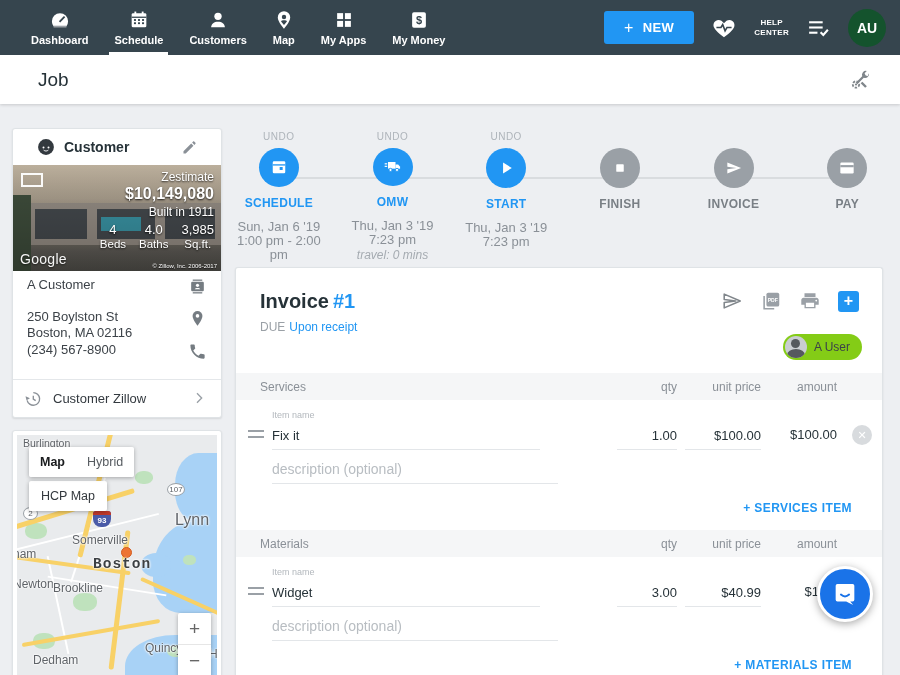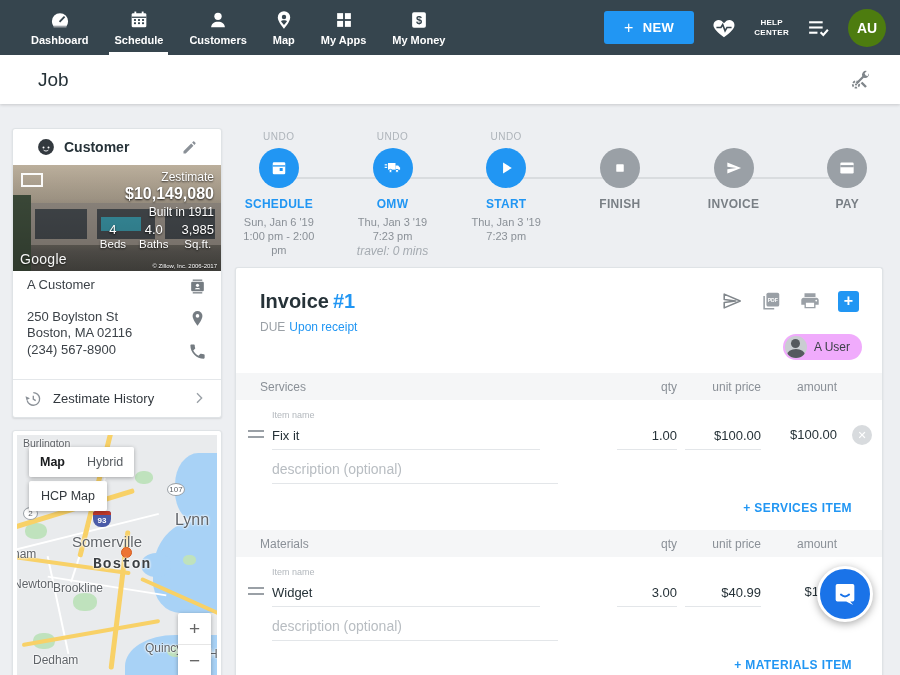--- a/index.html
+++ b/index.html
@@ -11,21 +11,21 @@
   .topnav { position:absolute; top:0; left:0; width:900px; height:55px; background:#36454E; display:flex; align-items:stretch; justify-content:space-between; z-index:50; }
   .nav-left { display:flex; align-items:stretch; padding-left:18px; }
   .nav-item { display:flex; flex-direction:column; align-items:center; justify-content:center; padding:0 13px; gap:3px; cursor:pointer; position:relative; }
   .nav-item svg { width:22px; height:22px; }
   .nav-item span { color:#fff; font-size:11px; font-weight:700; }
   .nav-item.active::after { content:""; position:absolute; bottom:0; left:8px; right:8px; height:3px; background:#fff; }
   .nav-right { display:flex; align-items:center; gap:17px; padding-right:14px; }
   .new-btn { background:#2196F3; color:#fff; border:none; border-radius:3px; font-family:inherit; font-size:13px; font-weight:700; padding:9px 20px; display:flex; align-items:center; gap:9px; cursor:pointer; letter-spacing:.4px; }
   .new-btn .plus-g { font-size:16px; font-weight:400; line-height:10px; }
   .help-txt { color:#fff; font-size:8px; font-weight:700; text-align:center; line-height:1.25; letter-spacing:.3px; cursor:pointer; }
-  .avatar { width:38px; height:38px; border-radius:50%; background:#4d7c0f; color:#fff; font-size:14px; font-weight:700; display:flex; align-items:center; justify-content:center; cursor:pointer; }
+  .avatar { width:38px; height:38px; border-radius:50%; background:#14532d; color:#fff; font-size:14px; font-weight:700; display:flex; align-items:center; justify-content:center; cursor:pointer; }
 
   
   .titlebar { position:absolute; top:55px; left:0; width:900px; height:49px; background:#fff; box-shadow:0 1px 3px rgba(0,0,0,.16); display:flex; align-items:center; justify-content:space-between; padding:0 28px 0 38px; z-index:40; }
   .titlebar h1 { font-size:19px; font-weight:500; color:#263238; }
 
   
   .card { position:absolute; background:#fff; border:1px solid #DFE3E6; border-radius:3px; box-shadow:0 1px 2px rgba(0,0,0,.10); }
 
   
   .cust-card { left:12px; top:128px; width:210px; }
@@ -81,35 +81,35 @@
   .tl-line { position:absolute; left:54px; right:54px; top:47px; height:2px; background:#D9DCDF; }
   .tl-steps { position:relative; display:flex; height:100%;gap:28px; }
   .tl-step { width:109px; display:flex; flex-direction:column; align-items:center; text-align:center; }
   .undo { height:12px; font-size:10px; color:#AEB4BA; letter-spacing:.5px; margin-top:1px; cursor:pointer; }
   .tl-circle { width:40px; height:40px; border-radius:50%; display:flex; align-items:center; justify-content:center; margin-top:5px; cursor:pointer; z-index:2; }
   .tl-circle.on { background:#2196F3; }
   .tl-circle.off { background:#9AA0A6; }
   .tl-circle svg { width:20px; height:20px; }
   .tl-label { font-size:12px; font-weight:700; letter-spacing:.3px; margin-top:9px; }
   .tl-label.on { color:#2196F3; } .tl-label.off { color:#797F85; }
-  .tl-date { font-size:11px; color:#8A9097; line-height:14px; margin-top:4px; }
+  .tl-date { font-size:13px; color:#8A9097; line-height:14px; margin-top:10px; }
   .tl-travel { font-size:12px; font-style:italic; color:#A5ABB1; margin-top:1px; }
 
   
   .inv-card { left:235px; top:267px; width:648px; height:420px; border-bottom:none; }
   .inv-head { position:relative; height:105px; padding:22px 20px 0 24px; }
   .inv-title { font-size:20px; font-weight:700; color:#263238; }
   .inv-title .num { color:#2196F3; margin-left:4px; }
   .due { margin-top:7px; font-size:12px; }
   .due .dl { color:#9AA0A6; margin-right:4px; }
   .due .dv { color:#2196F3; cursor:pointer; }
   .inv-actions { position:absolute; top:22px; right:23px; display:flex; align-items:center; gap:17px; }
   .inv-actions svg { width:22px; height:22px; cursor:pointer; }
   .plus-sq { width:21px; height:21px; background:#2196F3; border-radius:3px; color:#fff; display:flex; align-items:center; justify-content:center; font-size:16px; font-weight:700; line-height:1; cursor:pointer; }
-  .chip { position:absolute; top:66px; right:20px; height:26px; background:#f0abfc; border-radius:13px; display:flex; align-items:center; padding:0 12px 0 2px; gap:7px; cursor:pointer; }
+  .chip { position:absolute; top:66px; right:20px; height:26px; background:#84cc16; border-radius:13px; display:flex; align-items:center; padding:0 12px 0 2px; gap:7px; cursor:pointer; }
   .chip .cav { width:22px; height:22px; border-radius:50%; background:#C9CDD1; overflow:hidden; position:relative; }
   .chip .cav::before { content:""; position:absolute; top:3px; left:6.5px; width:9px; height:9px; border-radius:50%; background:#55595E; }
   .chip .cav::after { content:""; position:absolute; top:13px; left:2px; width:18px; height:12px; border-radius:50% 50% 0 0; background:#55595E; }
   .chip span { font-size:12px; color:#3C4248; }
 
   .sec-bar { height:27px; background:#F5F6F7; display:flex; align-items:center; padding:0 10px 0 24px; }
   .sec-bar .sname { flex:1; font-size:12px; color:#8A9097; }
   .colh { font-size:12px; color:#8A9097; text-align:right; }
   .col-qty { width:60px; margin-left:8px; }
   .col-unit { width:76px; margin-left:8px; }
@@ -312,21 +312,21 @@
             <path d="M6.62 10.79c1.44 2.83 3.76 5.14 6.59 6.59l2.2-2.2c.27-.27.67-.36 1.02-.24 1.12.37 2.33.57 3.57.57.55 0 1 .45 1 1V20c0 .55-.45 1-1 1-9.39 0-17-7.61-17-17 0-.55.45-1 1-1h3.5c.55 0 1 .45 1 1 0 1.25.2 2.45.57 3.57.11.35.03.74-.25 1.02l-2.2 2.2z" fill="#757C82"></path>
           </svg>
       </div>
     </div>
     <div class="hist-row">
       <svg viewBox="0 0 24 24" width="19" height="19">
           <path d="M13 4.5a8 8 0 1 1-7.8 9.9" fill="none" stroke="#8A9097" stroke-width="1.7"></path>
           <path d="M3.2 9.2l1.2 5 4.4-2.6z" fill="#8A9097"></path>
           <path d="M13 8.5v4.2l3 2" fill="none" stroke="#8A9097" stroke-width="1.7"></path>
         </svg>
-      <div class="ct">Zestimate History</div>
+      <div class="ct">Customer Zillow</div>
       <svg viewBox="0 0 24 24" width="16" height="16">
           <path d="M9 5l7 7-7 7" fill="none" stroke="#9AA0A6" stroke-width="2"></path>
         </svg>
     </div>
   </section>
 
   <section class="card map-card">
     <div class="map-inner">
       <div class="water" style="right:-10px;top:18px;width:52px;height:70px;"></div>
       <div class="water" style="right:-14px;top:86px;width:78px;height:92px;border-radius:55% 0 0 35%;"></div>
@@ -347,21 +347,21 @@
       <div class="road y" style="left:100px;top:95px;width:5px;height:140px;transform:rotate(7deg);"></div>
       <div class="road y" style="left:-6px;top:128px;width:120px;height:4px;transform:rotate(8deg);"></div>
       <div class="road y" style="left:4px;top:196px;width:140px;height:4px;transform:rotate(-10deg);"></div>
       <div class="road y" style="left:120px;top:160px;width:90px;height:4px;transform:rotate(24deg);"></div>
 
       <div class="mtown" style="left:6px;top:2px;">Burlington</div>
       <div class="mtown" style="left:158px;top:28px;font-size:16px;margin-top:48px;">Lynn</div>
       <div class="shield" style="left:150px;top:48px;">107</div>
       <div class="shield" style="left:6px;top:72px;width:15px;">2</div>
       <div class="ishield" style="left:76px;top:76px;">93</div>
-      <div class="mtown" style="left:55px;top:98px;font-size:15px;">Somerville</div>
+      <div class="mtown" style="left:55px;top:98px;font-size:12px;">Somerville</div>
       <div class="mtown" style="left:-4px;top:112px;font-size:12px;">ham</div>
       <div class="bpin" style="left:104px;top:112px;"></div>
       <div class="mtown big" style="left:76px;top:121px;">Boston</div>
       <div class="mtown" style="left:-4px;top:142px;font-size:12px;">Newton</div>
       <div class="mtown" style="left:36px;top:146px;font-size:12px;">Brookline</div>
       <div class="mtown" style="left:128px;top:206px;font-size:12px;">Quincy</div>
       <div class="mtown" style="left:16px;top:218px;font-size:12px;">Dedham</div>
       <div class="mtown" style="left:192px;top:212px;font-size:12px;">Hi</div>
 
       <div class="mtype">

